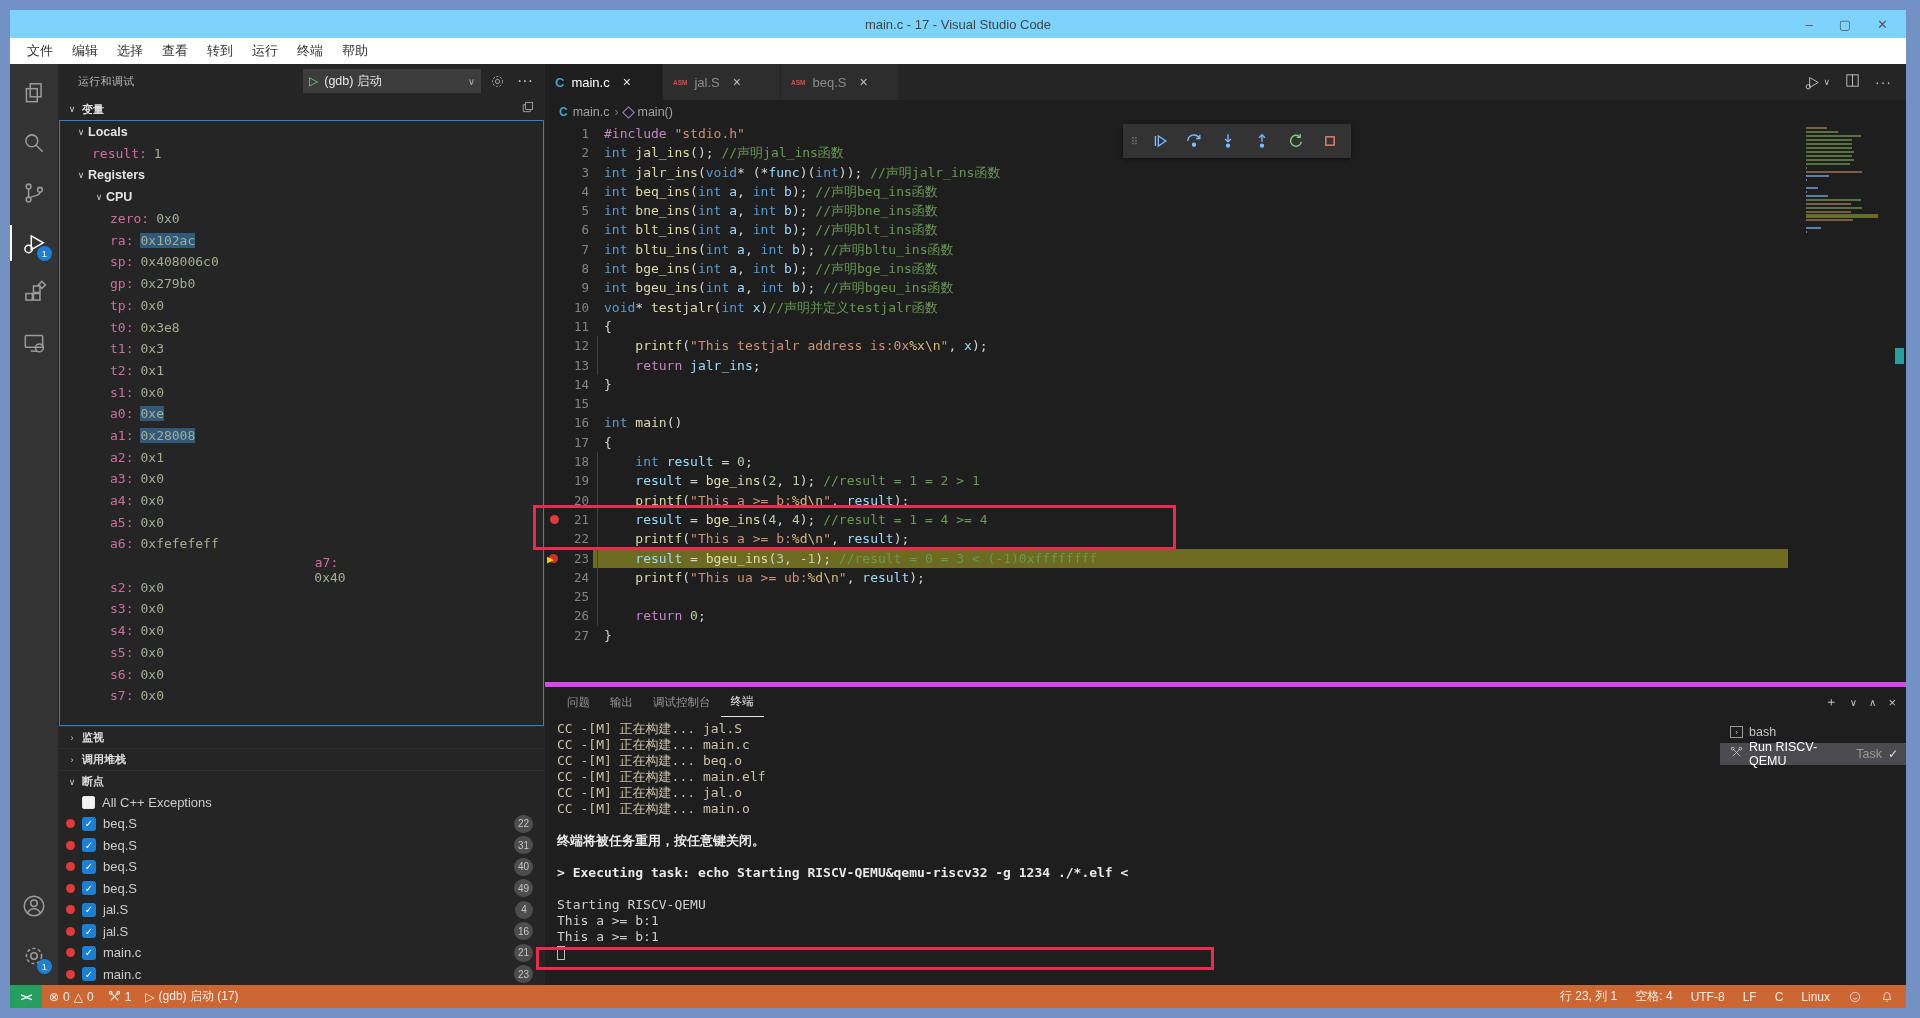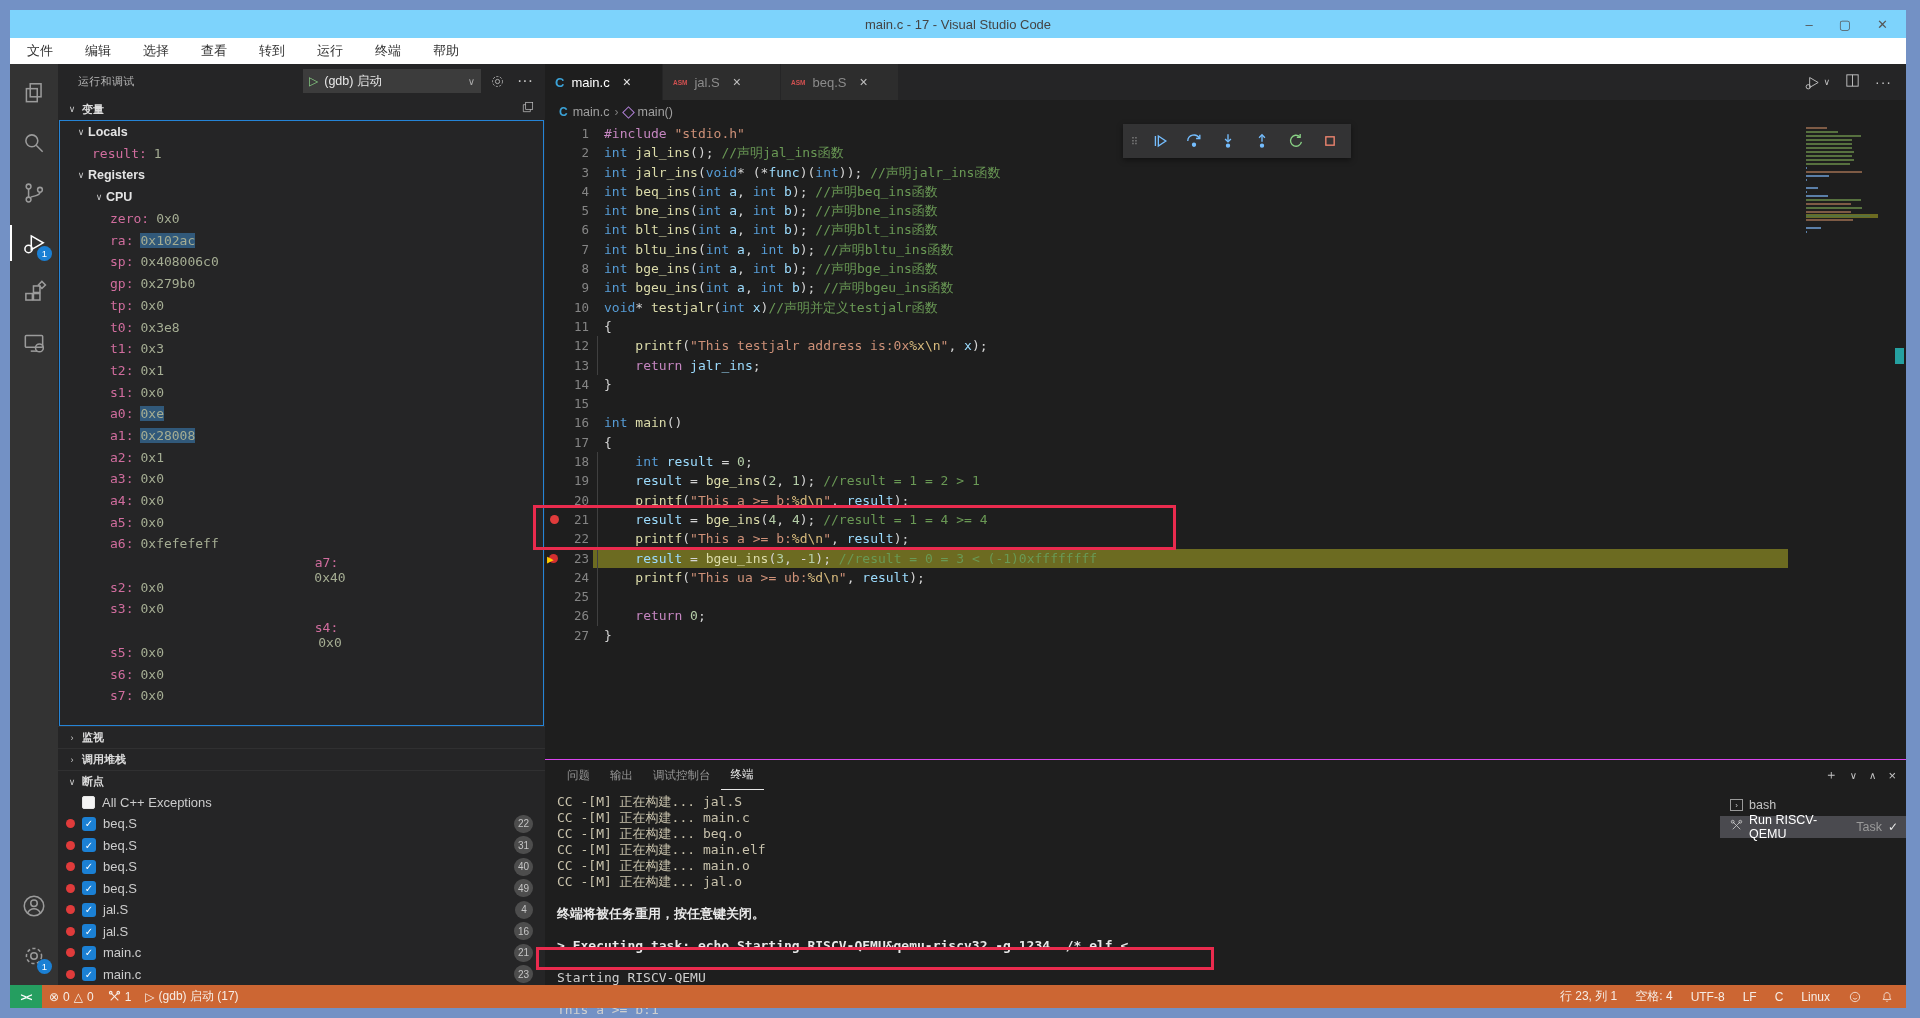--- a/index.html
+++ b/index.html
@@ -8,21 +8,21 @@
 
   #window { position:absolute; left:10px; top:10px; width:1896px; height:998px; display:flex; flex-direction:column; background:#1e1e1e; }
 
   
   #title-bar { height:28px; background:#7dd3fc; display:flex; align-items:center; justify-content:center; position:relative; flex:0 0 auto; }
   #title-text { font-size:13px; color:#444; }
   #win-controls { position:absolute; right:8px; top:0; height:28px; display:flex; align-items:center; gap:26px; padding-right:10px; color:#555; font-size:13px; }
   #win-controls span { cursor:default; }
 
   
-  #menu-bar { height:26px; background:#ffffff; display:flex; align-items:flex-start; padding-left:9px; gap:16px; flex:0 0 auto; }
+  #menu-bar { height:26px; background:#ffffff; display:flex; align-items:flex-start; padding-left:9px; gap:3px; flex:0 0 auto; }
   .menu-item { font-size:13px; color:#333; padding:0 8px; height:100%; display:flex; align-items:center; }
 
   
   #main { flex:1 1 auto; display:flex; min-height:0; }
 
   
   #activity-bar { width:48px; background:#333333; display:flex; flex-direction:column; align-items:center; padding-top:4px; flex:0 0 auto; }
   .act-item { width:48px; height:50px; display:flex; align-items:center; justify-content:center; position:relative; }
   .act-item svg { width:26px; height:26px; stroke:#9b9b9b; fill:none; stroke-width:1.4; }
   .act-item.active svg { stroke:#ffffff; }
@@ -103,21 +103,21 @@
   .code-line.current .code-content { background:#6c6b21; margin-right:118px; }
   .tk-k{color:#569cd6} .tk-m{color:#c586c0} .tk-f{color:#dcdcaa} .tk-v{color:#9cdcfe}
   .tk-n{color:#b5cea8} .tk-s{color:#ce9178} .tk-e{color:#d7ba7d} .tk-c{color:#6a9955} .tk-d{color:#d4d4d4}
 
   #minimap { position:absolute; right:28px; top:2px; width:72px; }
   .mm-row { height:4px; display:flex; align-items:center; }
   .mm-bar { height:2.2px; }
   #overview-mark { position:absolute; right:2px; top:224px; width:9px; height:16px; background:#25a0a0; }
 
   
-  #panel { height:226px; border-top:1px solid #d946ef; background:#1e1e1e; display:flex; flex-direction:column; flex:0 0 auto; }
+  #panel { height:303px; border-top:5px solid #d946ef; background:#1e1e1e; display:flex; flex-direction:column; flex:0 0 auto; }
   #panel-tabs { height:30px; display:flex; align-items:center; padding-left:12px; gap:0; flex:0 0 auto; position:relative; }
   .panel-tab { font-size:11.5px; color:#969696; padding:0 10px; height:100%; display:flex; align-items:center; text-transform:none; }
   .panel-tab.active { color:#e7e7e7; border-bottom:1px solid #e7e7e7; }
   #panel-actions { position:absolute; right:10px; top:0; height:30px; display:flex; align-items:center; gap:12px; color:#c5c5c5; font-size:13px; }
   #panel-body { flex:1; display:flex; min-height:0; }
   #terminal { flex:1; padding:4px 0 0 12px; font-family:"DejaVu Sans Mono",monospace; font-size:13px; }
   .term-line { height:16px; line-height:16px; white-space:pre; }
   .term-line.build { color:#c8c2ac; }
   .term-line.strong { color:#e8e8e8; font-weight:bold; }
   .term-line.out { color:#cfcfcf; }
@@ -349,21 +349,21 @@
               <span class="var-val">0x40</span>
             </div>
             <div class="var-row" style="padding-left: 50px;">
               <span class="var-name">s2:</span>
               <span class="var-val">0x0</span>
             </div>
             <div class="var-row" style="padding-left: 50px;">
               <span class="var-name">s3:</span>
               <span class="var-val">0x0</span>
             </div>
-            <div class="var-row" style="padding-left: 50px; flex-direction: column;">
+            <div class="var-row" style="padding-left: 50px;">
               <span class="var-name">s4:</span>
               <span class="var-val">0x0</span>
             </div>
             <div class="var-row" style="padding-left: 50px;">
               <span class="var-name">s5:</span>
               <span class="var-val">0x0</span>
             </div>
             <div class="var-row" style="padding-left: 50px;">
               <span class="var-name">s6:</span>
               <span class="var-val">0x0</span>
@@ -661,22 +661,22 @@
             <span style="font-size:10px;">∧</span>
             <span>×</span>
           </div>
         </div>
         <div id="panel-body">
           <div id="terminal">
               <div class="term-line build">CC -[M] 正在构建... jal.S</div>
               <div class="term-line build">CC -[M] 正在构建... main.c</div>
               <div class="term-line build">CC -[M] 正在构建... beq.o</div>
               <div class="term-line build">CC -[M] 正在构建... main.elf</div>
+              <div class="term-line build">CC -[M] 正在构建... jal.o</div>
               <div class="term-line build">CC -[M] 正在构建... main.o</div>
-              <div class="term-line build">CC -[M] 正在构建... jal.o</div>
               <div class="term-line out"></div>
               <div class="term-line strong">终端将被任务重用，按任意键关闭。</div>
               <div class="term-line out"></div>
               <div class="term-line strong">&gt; Executing task: echo Starting RISCV-QEMU&amp;qemu-riscv32 -g 1234 ./*.elf &lt;</div>
               <div class="term-line out"></div>
               <div class="term-line out">Starting RISCV-QEMU</div>
               <div class="term-line out">This a &gt;= b:1</div>
               <div class="term-line out">This a &gt;= b:1</div>
               <div class="term-line cursor"><span class="term-cursor"></span></div>
             </div>

